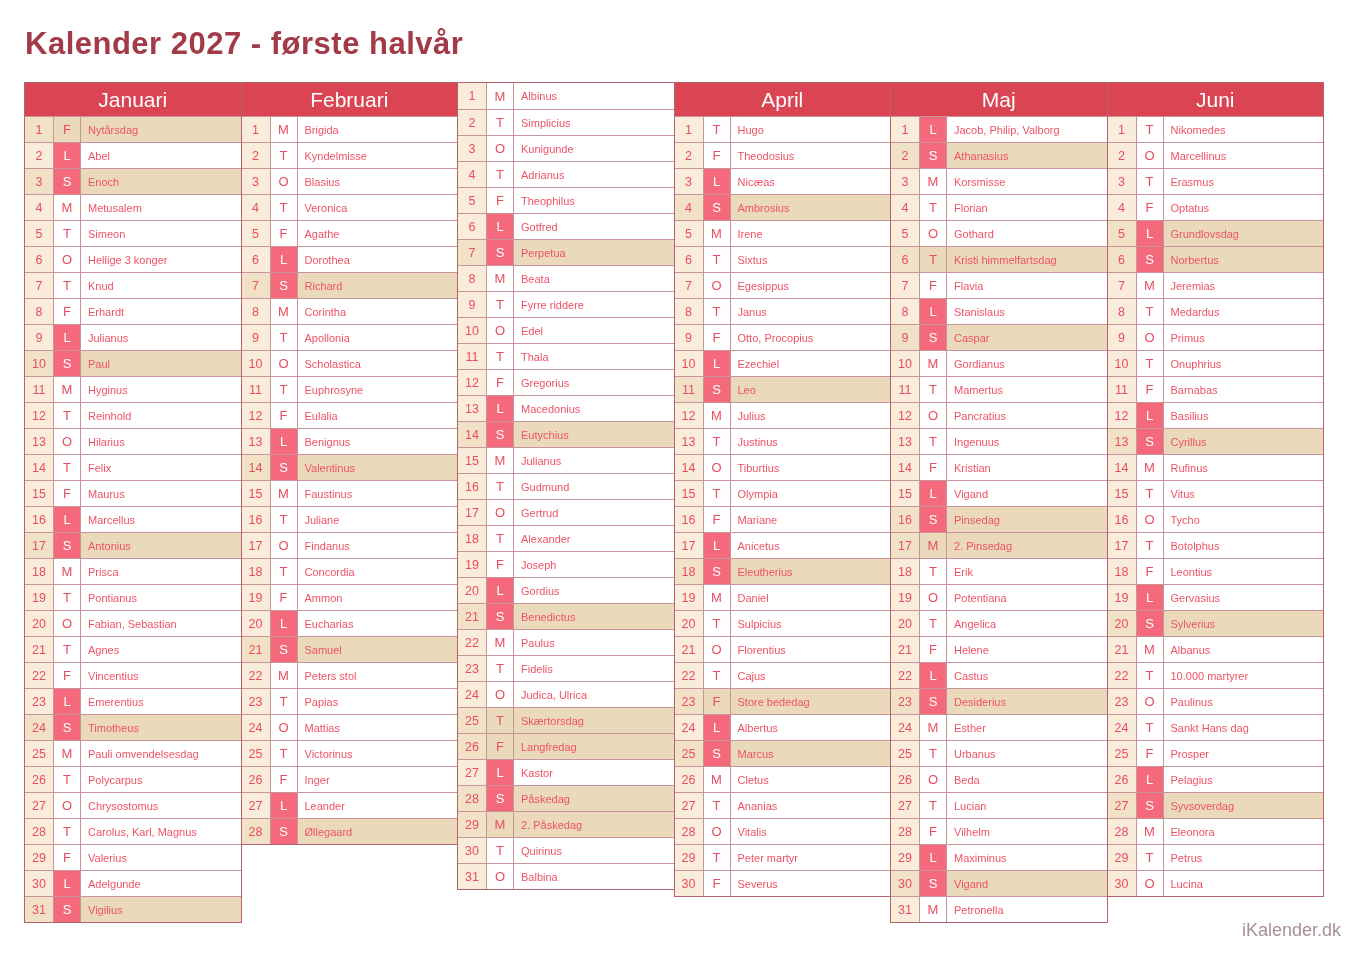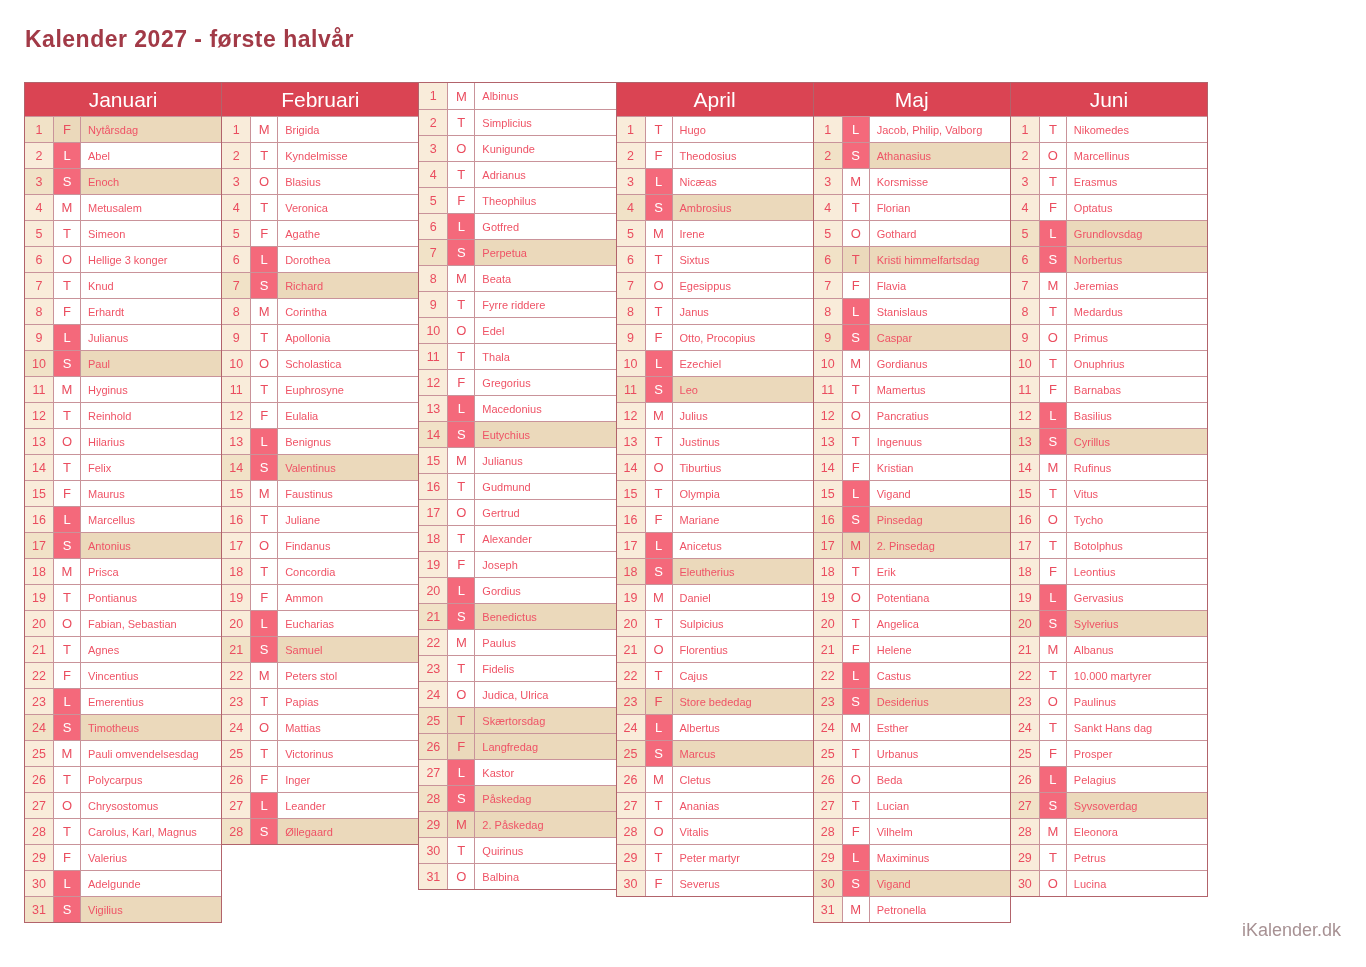--- a/index.html
+++ b/index.html
@@ -16,25 +16,25 @@
     --footer-color:#a79193;
   }
   *{margin:0;padding:0;box-sizing:border-box;}
   html,body{background:#ffffff;}
   body{
     width:1366px;height:967px;position:relative;overflow:hidden;
     font-family:"Liberation Sans","DejaVu Sans",sans-serif;
   }
   .page-title{
     position:absolute;left:25px;top:26px;
-    font-size:23px;font-weight:bold;color:var(--title-color);
+    font-size:31px;font-weight:bold;color:var(--title-color);
     letter-spacing:0.5px;
   }
   .calendar{
-    position:absolute;left:24px;top:82px;width:1184px;
+    position:absolute;left:24px;top:82px;width:1300px;
     display:flex;align-items:flex-start;
   }
   .month{
     flex:1 1 0;min-width:0;
     border:1px solid var(--border-outer);
   }
   .month + .month{margin-left:-1px;}
   .month-header{
     height:33px;background:var(--header-bg);color:#ffffff;
     display:flex;align-items:center;justify-content:center;

